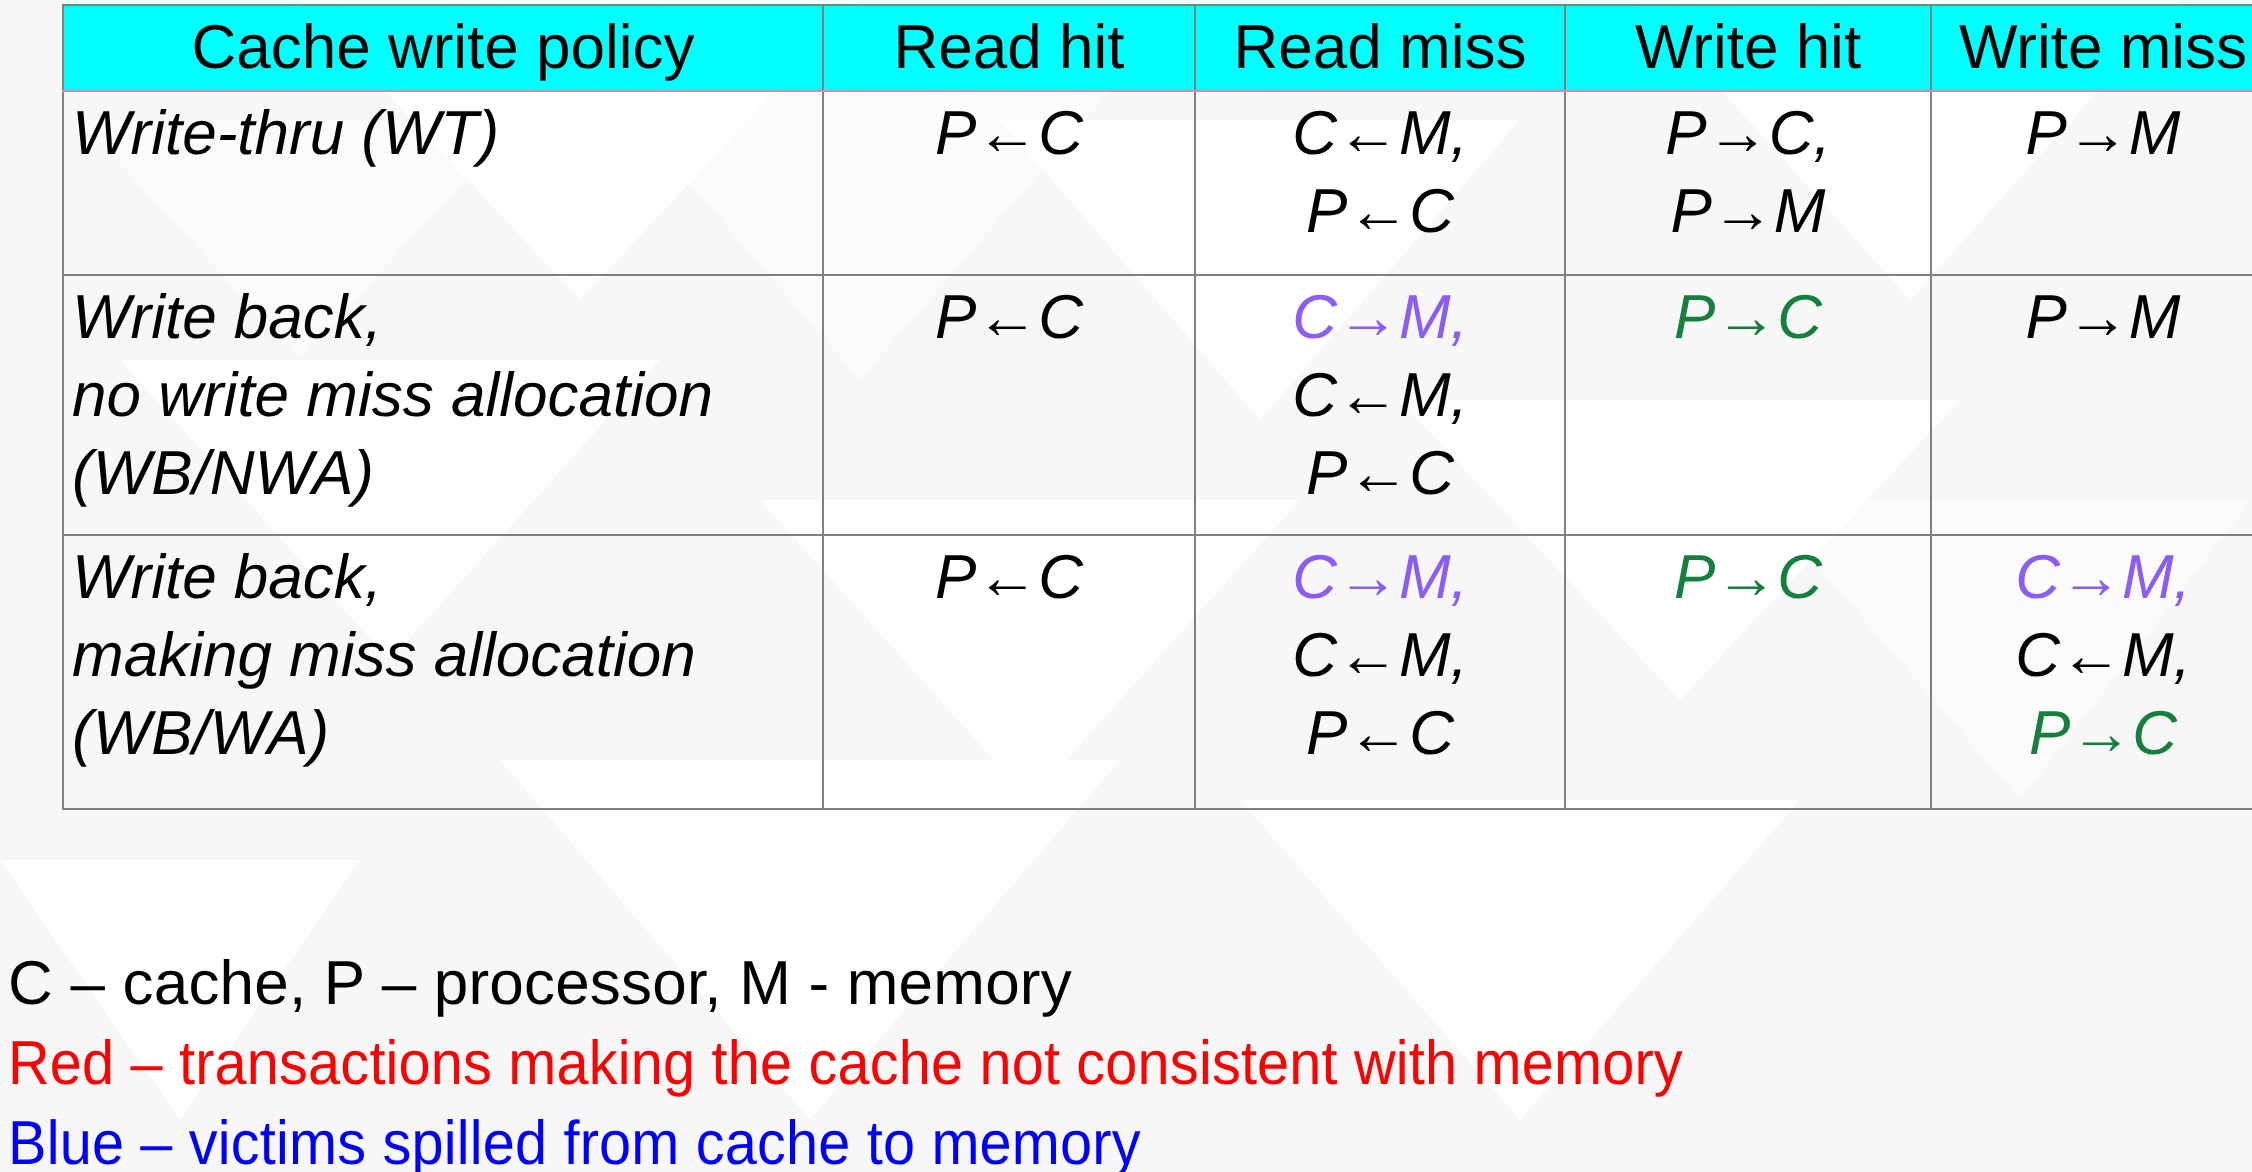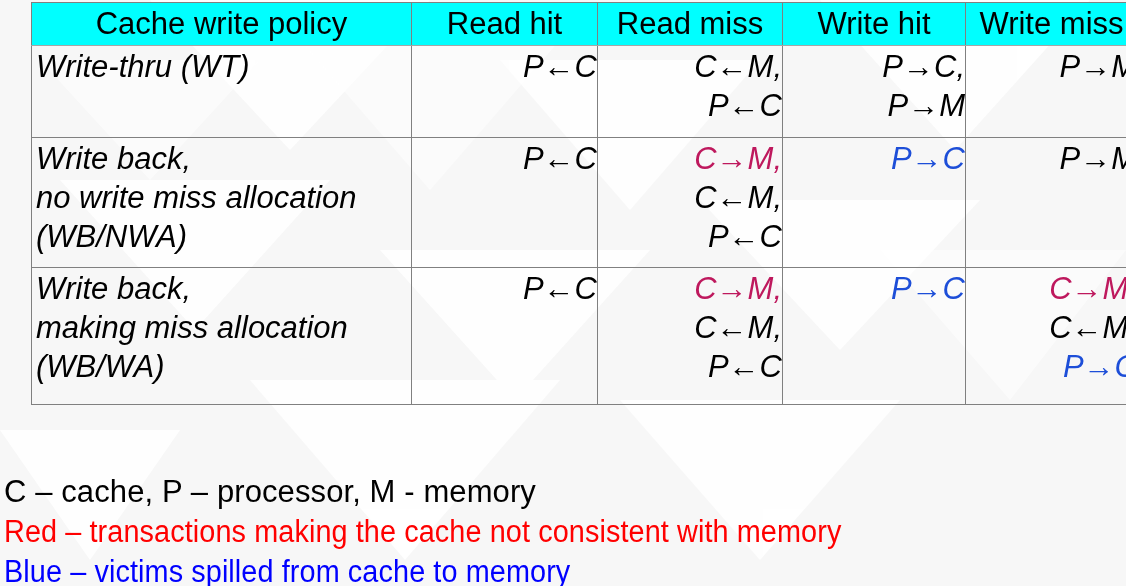--- a/index.html
+++ b/index.html
@@ -59,36 +59,36 @@
     border-bottom: 1px solid #a6a6a6;
     white-space: nowrap;
   }
   .policy-table thead th.col-policy { text-align: center; }
 
   .policy-table tbody td {
     font-size: 31px;
     line-height: 39px;
     color: #000000;
     background: transparent;
-    text-align: right;
+    text-align: center;
     padding-top: 1px;
   }
   .policy-table tbody td.policy-name {
     text-align: left;
     padding-left: 4px;
   }
   .row-1 td { height: 90px; }
   .row-2 td { height: 128px; }
   .row-3 td { height: 135px; }
 
   .cell-lines { display: block; font-style: italic; }
   .cell-lines > span { display: block; white-space: nowrap; }
 
-  .t-red  { color: #1d4ed8; }
-  .t-blue { color: #be185d; }
+  .t-red  { color: #15803d; }
+  .t-blue { color: #8b5cf6; }
 
   
   .legend {
     position: absolute;
     left: 4px;
     top: 438px;
     width: 1118px;
     margin-top: 34px;
   }
   .legend-line {

